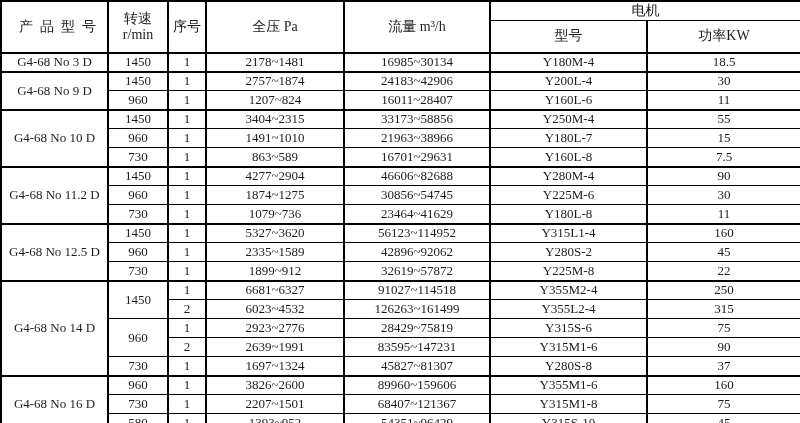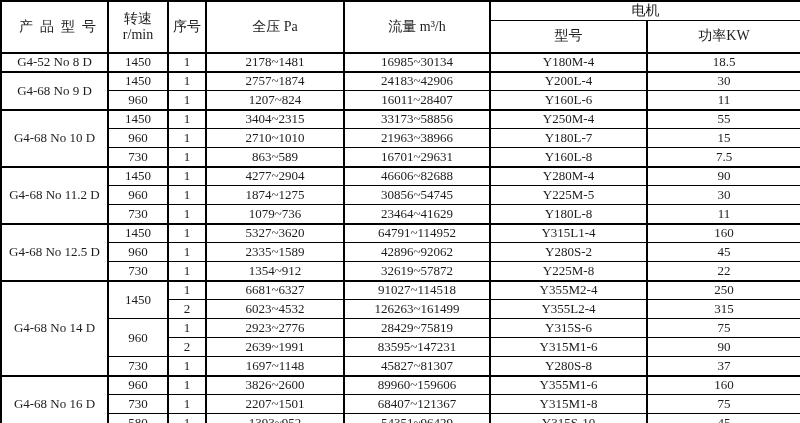--- a/index.html
+++ b/index.html
@@ -62,21 +62,21 @@
       <th rowspan="2">流量 m³/h</th>
       <th colspan="2">电机</th>
     </tr>
     <tr class="sub-header">
       <th>型号</th>
       <th>功率KW</th>
     </tr>
   </thead>
   <tbody>
       <tr class="group-start">
-        <td class="model">G4-52 No 8 D</td>
+        <td class="model">G4-68 No 3 D</td>
         <td>1450</td>
         <td>1</td>
         <td>2178~1481</td>
         <td>16985~30134</td>
         <td>Y180M-4</td>
         <td>18.5</td>
       </tr>
       <tr class="group-start">
         <td rowspan="2" class="model">G4-68 No 9 D</td>
         <td>1450</td>
@@ -99,21 +99,21 @@
         <td>1450</td>
         <td>1</td>
         <td>3404~2315</td>
         <td>33173~58856</td>
         <td>Y250M-4</td>
         <td>55</td>
       </tr>
       <tr>
         <td>960</td>
         <td>1</td>
-        <td>2710~1010</td>
+        <td>1491~1010</td>
         <td>21963~38966</td>
         <td>Y180L-7</td>
         <td>15</td>
       </tr>
       <tr>
         <td>730</td>
         <td>1</td>
         <td>863~589</td>
         <td>16701~29631</td>
         <td>Y160L-8</td>
@@ -126,52 +126,52 @@
         <td>4277~2904</td>
         <td>46606~82688</td>
         <td>Y280M-4</td>
         <td>90</td>
       </tr>
       <tr>
         <td>960</td>
         <td>1</td>
         <td>1874~1275</td>
         <td>30856~54745</td>
-        <td>Y225M-5</td>
+        <td>Y225M-6</td>
         <td>30</td>
       </tr>
       <tr>
         <td>730</td>
         <td>1</td>
         <td>1079~736</td>
         <td>23464~41629</td>
         <td>Y180L-8</td>
         <td>11</td>
       </tr>
       <tr class="group-start">
         <td rowspan="3" class="model">G4-68 No 12.5 D</td>
         <td>1450</td>
         <td>1</td>
         <td>5327~3620</td>
-        <td>64791~114952</td>
+        <td>56123~114952</td>
         <td>Y315L1-4</td>
         <td>160</td>
       </tr>
       <tr>
         <td>960</td>
         <td>1</td>
         <td>2335~1589</td>
         <td>42896~92062</td>
         <td>Y280S-2</td>
         <td>45</td>
       </tr>
       <tr>
         <td>730</td>
         <td>1</td>
-        <td>1354~912</td>
+        <td>1899~912</td>
         <td>32619~57872</td>
         <td>Y225M-8</td>
         <td>22</td>
       </tr>
       <tr class="group-start">
         <td rowspan="5" class="model">G4-68 No 14 D</td>
         <td rowspan="2">1450</td>
         <td>1</td>
         <td>6681~6327</td>
         <td>91027~114518</td>
@@ -196,21 +196,21 @@
       <tr>
         <td>2</td>
         <td>2639~1991</td>
         <td>83595~147231</td>
         <td>Y315M1-6</td>
         <td>90</td>
       </tr>
       <tr>
         <td>730</td>
         <td>1</td>
-        <td>1697~1148</td>
+        <td>1697~1324</td>
         <td>45827~81307</td>
         <td>Y280S-8</td>
         <td>37</td>
       </tr>
       <tr class="group-start">
         <td rowspan="3" class="model">G4-68 No 16 D</td>
         <td>960</td>
         <td>1</td>
         <td>3826~2600</td>
         <td>89960~159606</td>

